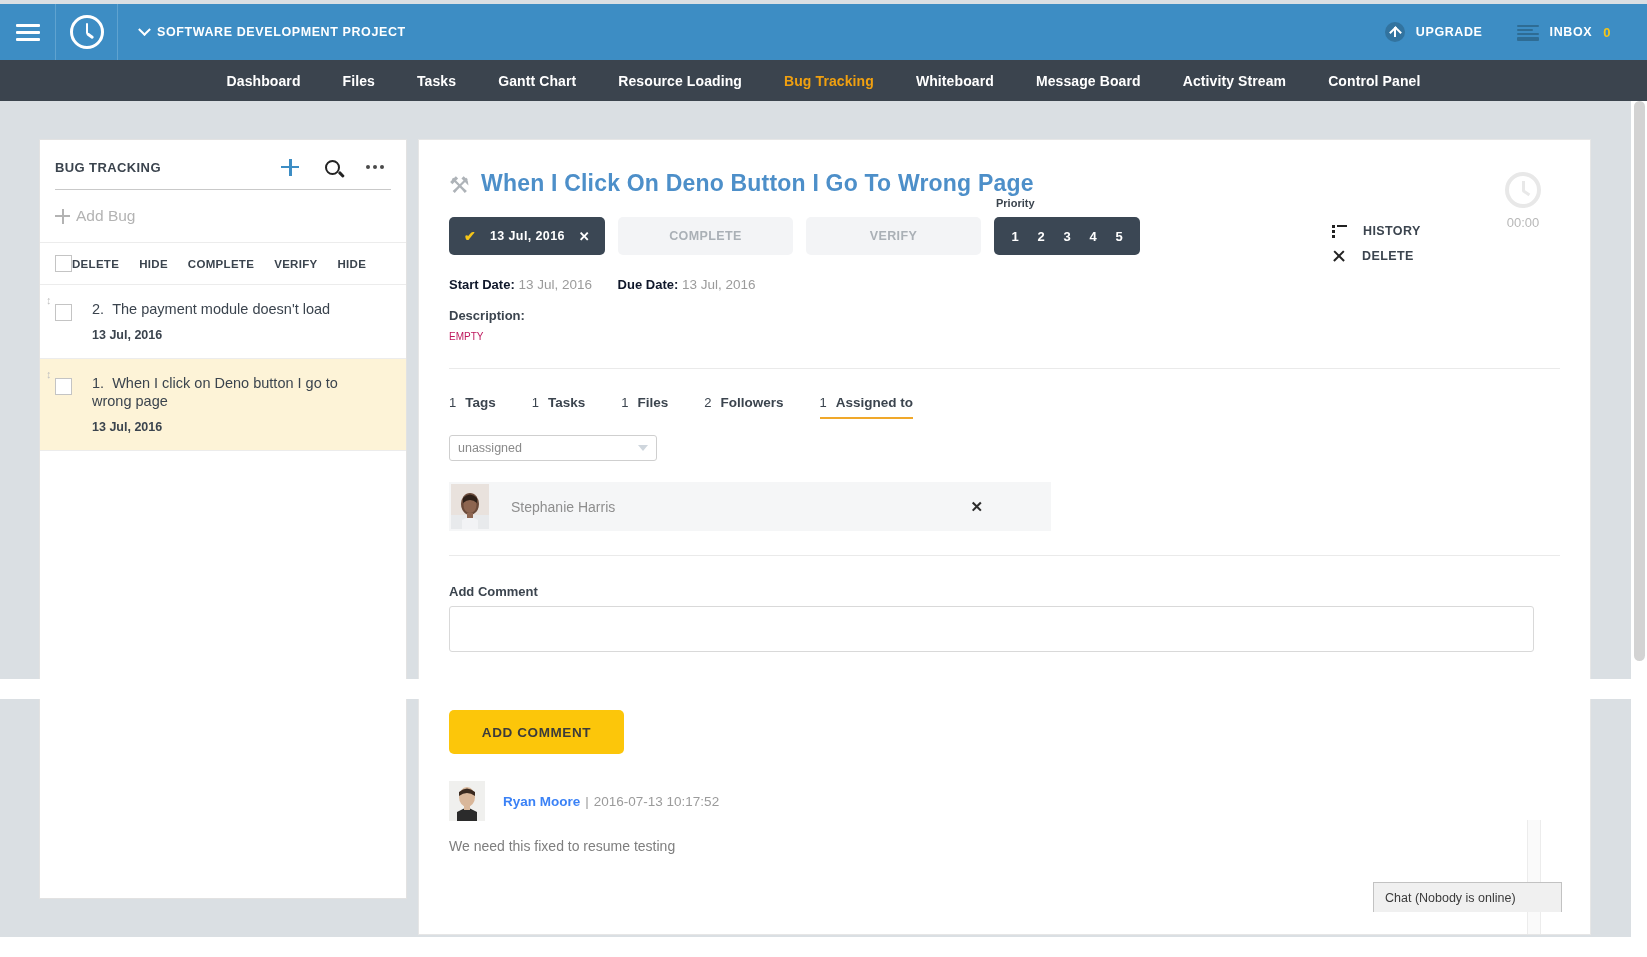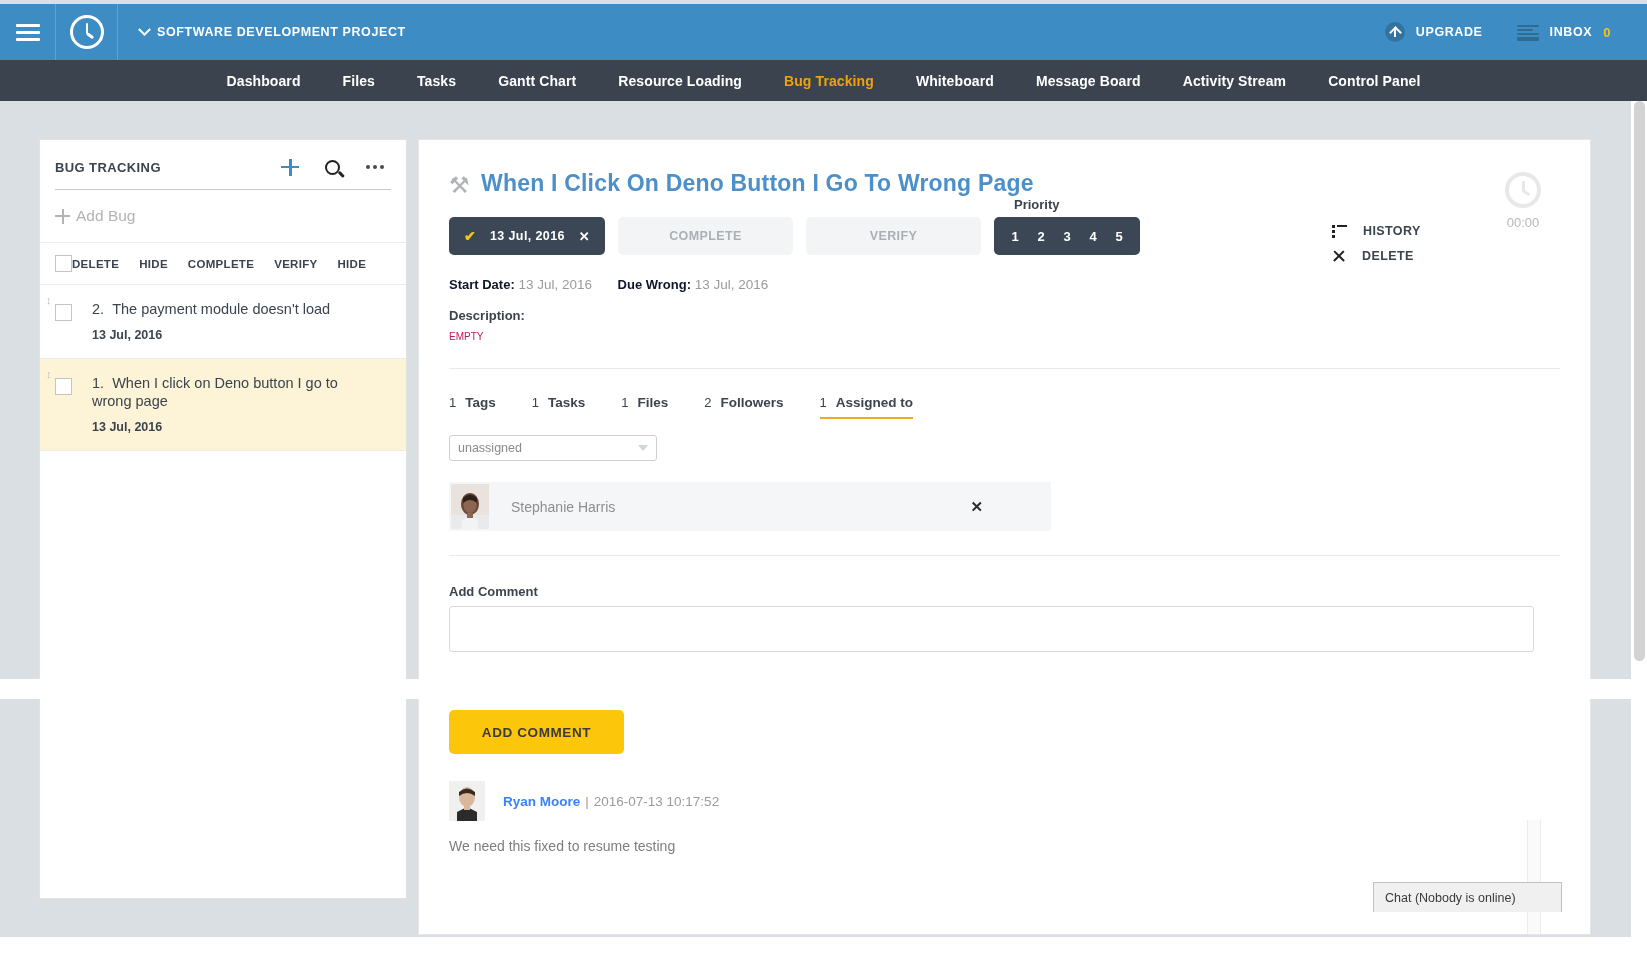--- a/index.html
+++ b/index.html
@@ -190,22 +190,22 @@
   .btn-date {
     width: 156px; background: #3b4754; color: #fff; justify-content: space-between;
     padding: 0 15px;
   }
   .btn-date .chk { color: #f5c518; font-size: 14px; font-weight: bold; }
   .btn-date .lbl { font-size: 12.5px; }
   .btn-date .x { font-size: 13px; font-weight: bold; }
   .btn-grey { width: 175px; background: #f3f4f6; color: #aab0b6; }
   .prio-wrap { position: relative; }
   .prio-label {
-    position: absolute; top: -20px; left: 20px;
-    font-size: 13px; font-weight: bold; color: #3b444e;
+    position: absolute; top: -20px; left: 2px;
+    font-size: 11px; font-weight: bold; color: #3b444e;
   }
   .prio-group {
     background: #3b4754; border-radius: 5px; height: 38px; display: flex;
     align-items: center; padding: 0 8px;
   }
   .prio-btn {
     width: 26px; text-align: center; color: #fff; font-size: 13px; font-weight: bold;
     cursor: pointer;
   }
 
@@ -473,21 +473,21 @@
               <span class="prio-btn">4</span>
               <span class="prio-btn">5</span>
             </div>
           </div>
         </div>
 
         <div class="dates-line">
           <b>Start Date:</b>
           <span>13 Jul, 2016</span>
           <span class="gap"></span>
-          <b>Due Wrong:</b>
+          <b>Due Date:</b>
           <span>13 Jul, 2016</span>
         </div>
 
         <div class="desc-label">Description:</div>
         <div class="desc-value">EMPTY</div>
 
         <div class="divider"></div>
 
         <div class="tabs">
           <div class="tab">

